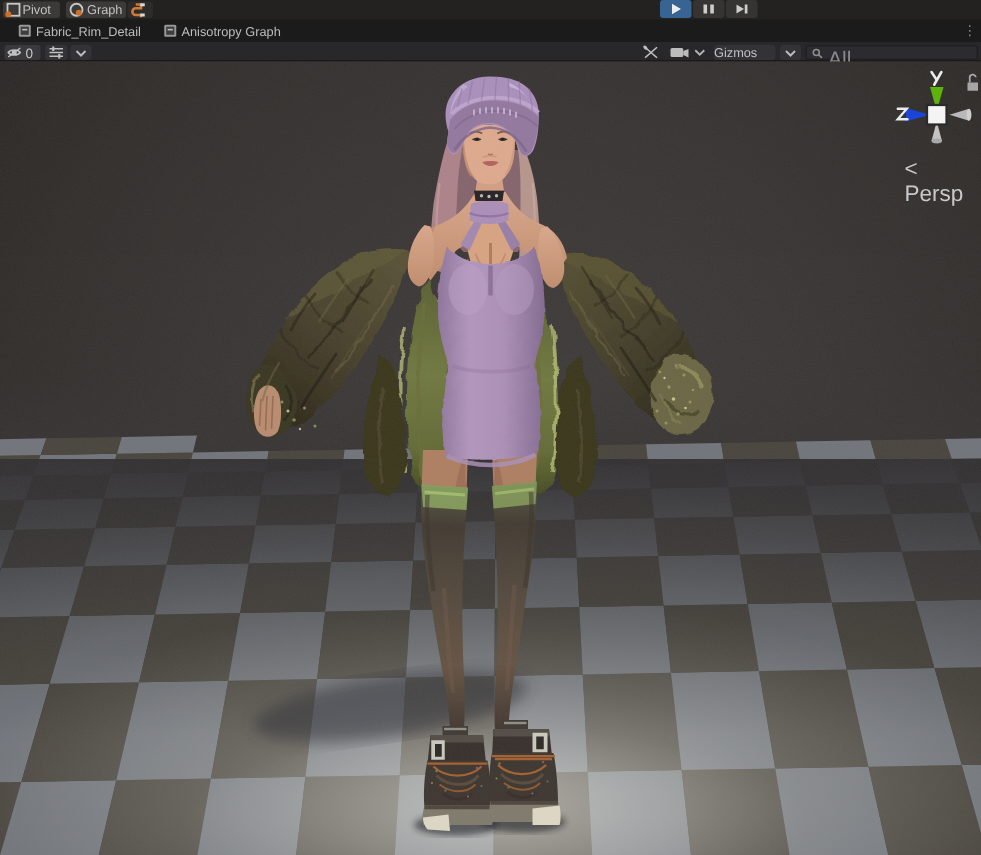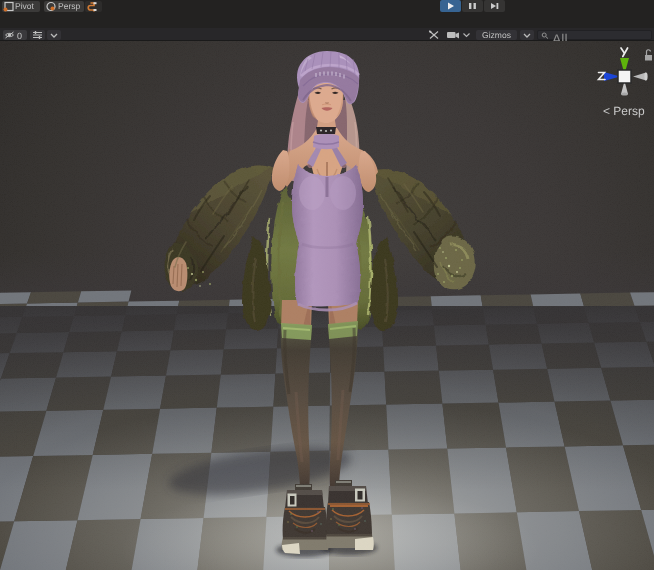--- a/index.html
+++ b/index.html
@@ -20,21 +20,21 @@
      <rect x="3" y="1.5" width="8" height="8" fill="none" stroke="#c8c8c8" stroke-width="1.2"></rect>
      <circle cx="3.5" cy="8.5" r="2" fill="#d06f28"></circle>
    </svg>
    <span style="position:absolute;left:13px">Pivot</span>
  </div>
  <div class="btn" style="left:44px;top:1px;width:40px;height:11px">
    <svg width="40" height="11" style="position:absolute;left:0;top:0">
      <circle cx="7" cy="5.5" r="4" fill="none" stroke="#c8c8c8" stroke-width="1.2"></circle>
      <circle cx="8.5" cy="7.5" r="2" fill="#d06f28"></circle>
    </svg>
-   <span style="position:absolute;left:14px">Persp</span>
+   <span style="position:absolute;left:14px">Graph</span>
  </div>
  <div class="btn" style="left:85px;top:1px;width:17px;height:11px;background:#2d2c2b">
    <svg width="17" height="11" style="position:absolute;left:0;top:0">
      <path d="M5.5 2 h3.5 v2.5 h-3.5 a1.8 1.8 0 0 0 0 4.5 h3.5 v1.5" fill="none" stroke="#cf7a35" stroke-width="1.7"></path>
      <rect x="8.5" y="1.2" width="3" height="2" fill="#d8d8d8"></rect>
      <rect x="8.5" y="8" width="3" height="2" fill="#d8d8d8"></rect>
    </svg>
  </div>
  <div class="btn" style="left:440px;top:0px;width:21px;height:12px;background:#376492">
    <svg width="21" height="12">
@@ -46,20 +46,35 @@
           <rect x="7" y="3" width="2.4" height="6" fill="#ccc"></rect>
           <rect x="11.5" y="3" width="2.4" height="6" fill="#ccc"></rect>
         </svg>
  </div>
  <div class="btn" style="left:484px;top:0px;width:21px;height:12px;background:#353433">
    <svg width="21" height="12">
           <path d="M7 3 L12 6 L7 9 Z" fill="#ccc"></path>
           <rect x="12.5" y="3" width="1.8" height="6" fill="#ccc"></rect>
         </svg>
  </div>
+</div>
+<div class="row2">
+ <svg width="9" height="11" style="position:absolute;left:12px;top:3px">
+   <rect x="0.5" y="0.5" width="8" height="8" rx="1" fill="#999"></rect>
+   <rect x="1.8" y="1.8" width="5.4" height="5.4" fill="#3e3e3e"></rect>
+   <rect x="2.8" y="3.2" width="3.4" height="1.1" fill="#bbb"></rect>
+ </svg>
+ <span class="tabtxt" style="left:24px;top:3px">Fabric_Rim_Detail</span>
+ <svg width="9" height="11" style="position:absolute;left:109px;top:3px">
+   <rect x="0.5" y="0.5" width="8" height="8" rx="1" fill="#999"></rect>
+   <rect x="1.8" y="1.8" width="5.4" height="5.4" fill="#3e3e3e"></rect>
+   <rect x="2.8" y="3.2" width="3.4" height="1.1" fill="#bbb"></rect>
+ </svg>
+ <span class="tabtxt" style="left:121px;top:3px">Anisotropy Graph</span>
+ <span style="position:absolute;right:3px;top:2px;color:#888;font-size:9px">⋮</span>
 </div>
 <div class="row3">
  <div class="btn" style="left:3px;top:1.5px;width:24px;height:10px;background:#3a393c">
   <svg width="24" height="10">
     <g stroke="#c0c0c0" stroke-width="1" fill="none">
       <path d="M2.5 5 C4 2.8,9 2.8,10.5 5 C9 7.2,4 7.2,2.5 5 Z"></path>
       <circle cx="6.5" cy="5" r="1.2" fill="#c0c0c0"></circle>
       <path d="M2.5 8 L10.5 2"></path>
     </g>
     <text x="14" y="8.5" font-size="9" fill="#c6c6c6">0</text>
@@ -83,21 +98,21 @@
     <path d="M4 2.5 L12 9.5"></path>
           <path d="M12 2.5 L4 9.5"></path>
    </g>
    <path d="M3 1.5 a2 2 0 0 0 2 2.6 l0.6 -0.6 a2 2 0 0 0 -2.6 -2" fill="#c0c0c0" stroke="none"></path>
  </svg>
  <svg width="28" height="12" style="position:absolute;left:446px;top:1px">
    <rect x="1" y="3" width="8.5" height="6" rx="1" fill="#bcbcbc"></rect>
    <path d="M9.5 5 L13 3.6 V9.4 L9.5 7.6 Z" fill="#bcbcbc"></path>
    <path d="M17.5 4.5 L20.5 7.5 L23.5 4.5" stroke="#b4b4b4" stroke-width="1.2" fill="none"></path>
  </svg>
- <div class="btn" style="left:476px;top:1.5px;width:41px;height:10px;background:#333236;text-align:center;line-height:10px">Gizmos</div>
+ <div class="btn" style="left:476px;top:1.5px;width:41px;height:10px;background:#333236;text-align:left;line-height:10px">Gizmos</div>
  <div class="btn" style="left:520px;top:1.5px;width:14px;height:10px;background:#333236">
    <svg width="14" height="10">
           <path d="M4 4 L7 7 L10 4" stroke="#bbb" stroke-width="1.3" fill="none"></path>
         </svg>
  </div>
  <div style="position:absolute;left:537px;top:1.5px;width:115px;height:10px;background:#2c2c30;border:1px solid #212124;border-radius:2px">
    <svg width="10" height="8" style="position:absolute;left:3px;top:1px">
      <circle cx="3.2" cy="3" r="2" stroke="#909090" fill="none" stroke-width="1"></circle>
      <path d="M4.8 4.6 L7 6.6" stroke="#909090" stroke-width="1"></path>
    </svg>
@@ -591,15 +606,15 @@
   <g stroke="#ececec" stroke-width="1.6" fill="none" stroke-linecap="round">
    <path d="M2.5 29.5 L8.5 29.5 L2.5 36.5 L9 36.5"></path>
   </g>
   <path d="M50 29.5 L50 37.5 L37 33.5 Z" fill="#b9b9b9"></path>
   <ellipse cx="50" cy="33.5" rx="1.6" ry="4" fill="#cfcfcf"></ellipse>
   <path d="M25 51 L32 51 L28.5 38 Z" fill="#c3c3c3"></path>
   <ellipse cx="28.5" cy="51" rx="3.5" ry="1.6" fill="#a8a8a8"></ellipse>
   <rect x="22" y="27" width="13" height="13" fill="#f4f4f4" stroke="#2a2a2a" stroke-width="1.5"></rect>
  </g>
 </svg>
-<div style="position:absolute;left:603px;top:63px;color:#c9c9c9;font-size:12px">&lt; Persp</div>
+<div style="position:absolute;left:603px;top:63px;color:#c9c9c9;font-size:15px">&lt; Persp</div>
 
 </div>
 </div>
 </body></html>

